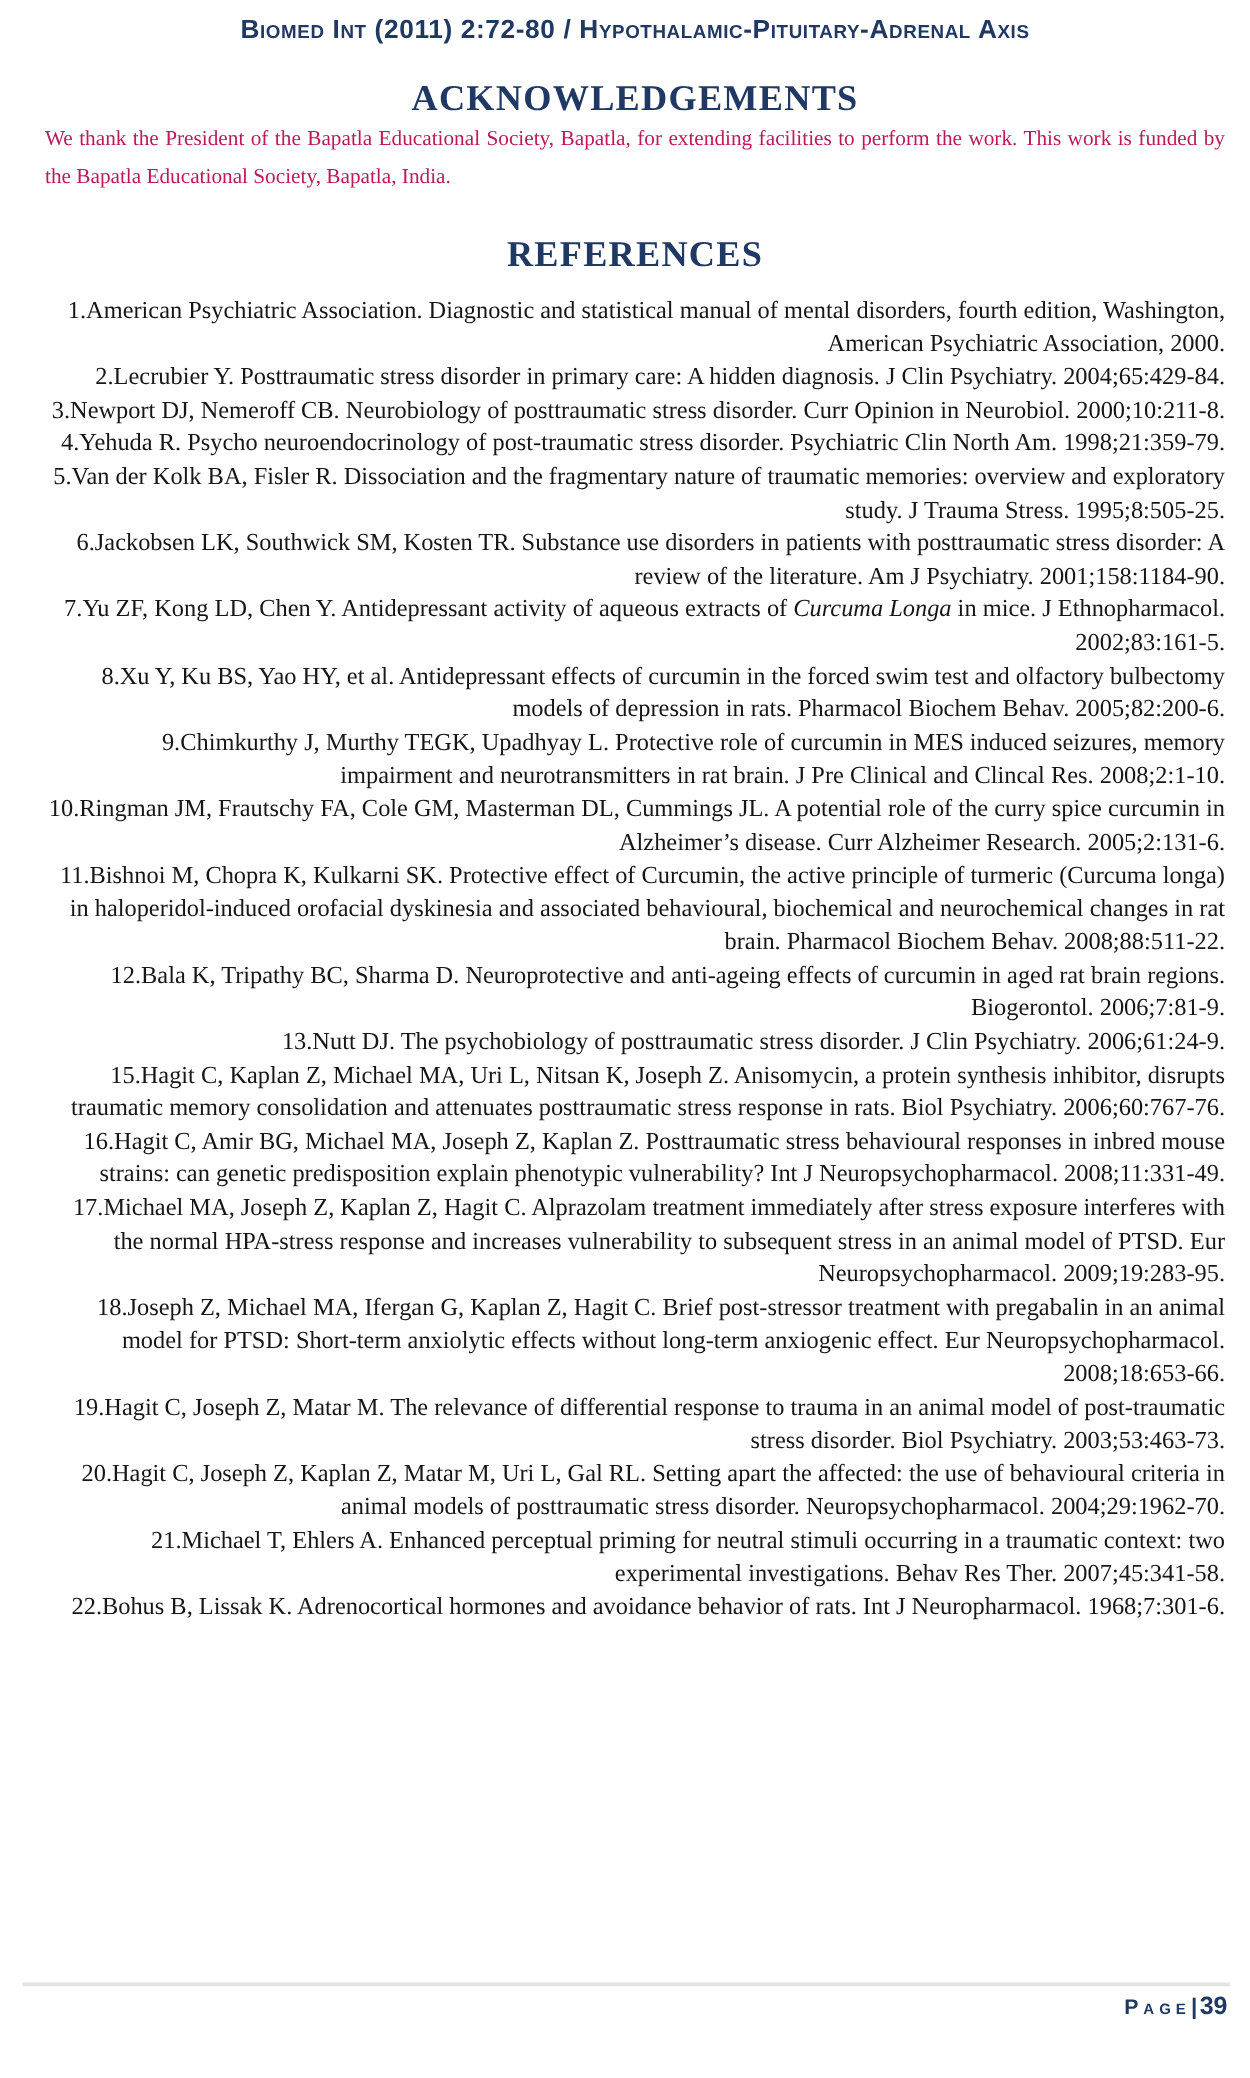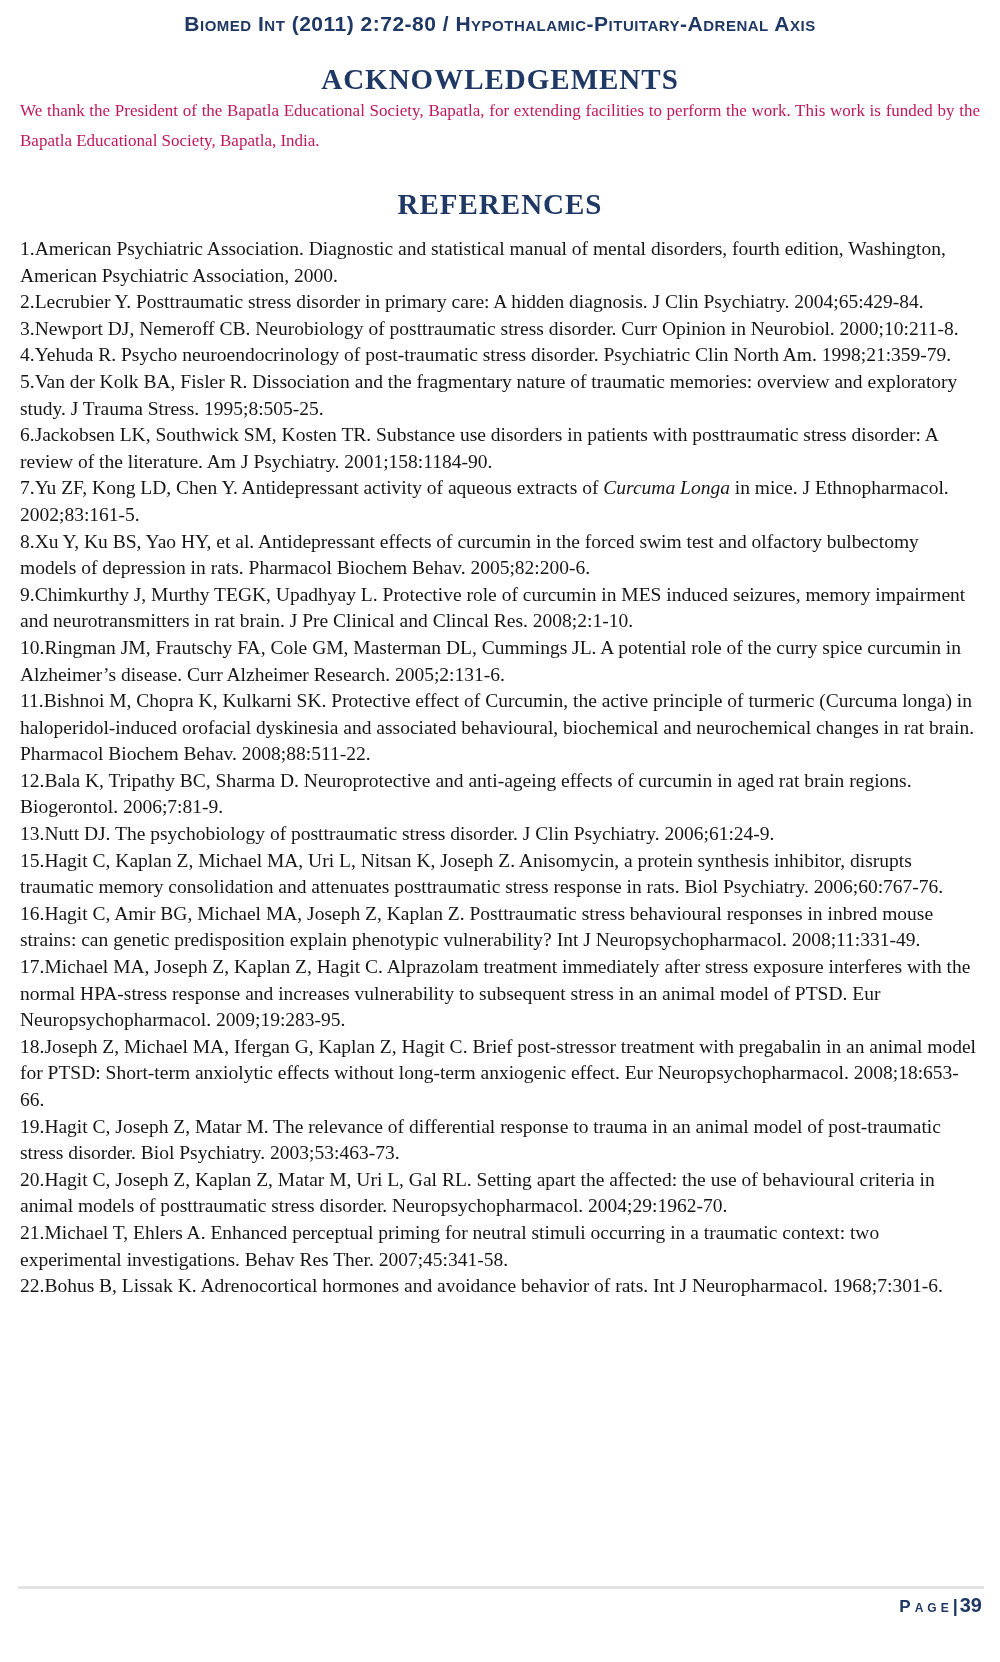--- a/index.html
+++ b/index.html
@@ -11,21 +11,21 @@
     width: 1000px;
     height: 1662px;
     overflow: hidden;
     font-family: "Liberation Serif", serif;
     color: #1c1c1c;
   }
   .page {
     box-sizing: border-box;
     width: 1000px;
     height: 1662px;
-    padding: 10px 20px 0 20px;
+    padding: 10px 20px 0 36px;
     position: relative;
   }
   .journal-header {
     text-align: center;
     font-family: "Liberation Sans", sans-serif;
     font-variant: small-caps;
     font-weight: 700;
     font-size: 21px;
     letter-spacing: 0.5px;
     color: #1f3864;
@@ -49,21 +49,21 @@
     text-align: justify;
     color: #be185d;
   }
   .ref-list {
     margin-top: 15px;
   }
   .ref-list p.ref {
     margin: 0;
     font-size: 19.5px;
     line-height: 26.6px;
-    text-align: left;
+    text-align: right;
     color: #161616;
   }
   .ref-list p.ref .ital { font-style: italic; }
   .footer-rule {
     position: absolute;
     left: 18px;
     right: 16px;
     top: 1586px;
     height: 3px;
     background: #e3e3e3;

